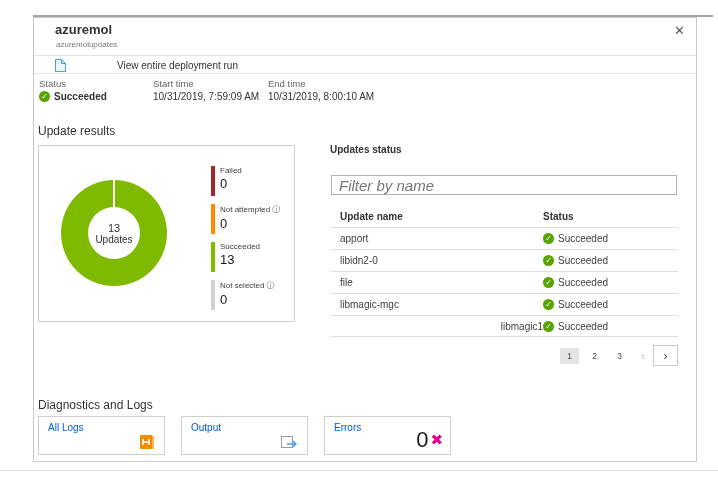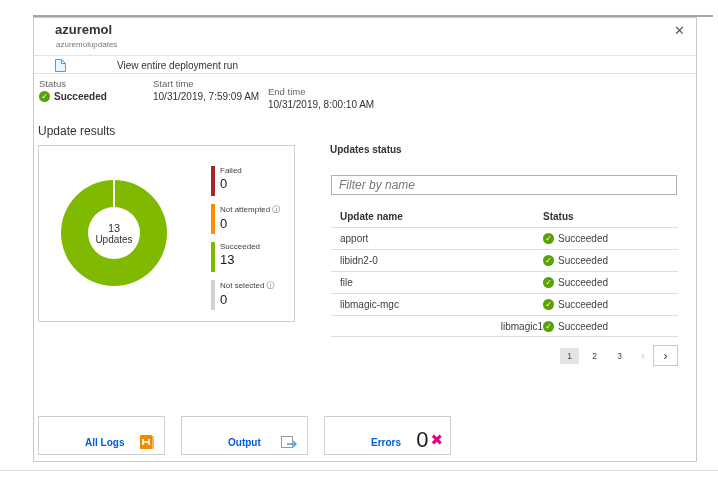--- a/index.html
+++ b/index.html
@@ -22,21 +22,21 @@
   .div1 { top:37px; } .div2 { top:55px; }
 
   
   .toolbar-link { position:absolute; left:21px; top:39px; height:16px; display:flex; align-items:center; cursor:pointer; }
   .doc-icon { width:11px; height:13px; margin-right:7px; }
   .toolbar-label { font-size:10px; color:#333;margin-left:44px; }
 
   
   .strip-label { position:absolute; top:60px; font-size:9.5px; color:#666; }
   .strip-value { position:absolute; top:73px; font-size:10px; color:#333; }
-  .col1 { left:5px; } .col2 { left:119px; } .col3 { left:234px;margin-top:8px; }
+  .col1 { left:5px; } .col2 { left:119px; } .col3 { left:234px; }
   .status-value { font-weight:bold; display:flex; align-items:center; }
   .check-circle { display:inline-flex; width:11px; height:11px; border-radius:50%;
     background:#57a300; color:#fff; font-size:8px; line-height:11px;
     align-items:center; justify-content:center; margin-right:4px; flex:0 0 auto; }
 
   .section-heading { position:absolute; font-size:12px; color:#333; }
   .h-update-results { left:4px; top:106px; }
   .h-diagnostics { left:4px; top:380px; }
   .h-updates-status { left:296px; top:126px; font-size:10px; font-weight:bold; }
 
@@ -56,21 +56,21 @@
   .li0 { top:0; } .li1 { top:38px; } .li2 { top:76px; } .li3 { top:114px; }
   .legend-bar { width:4px; height:30px; margin-right:5px; flex:0 0 auto; }
   .bar-failed { background:#a4262c; } .bar-notattempted { background:#ff8c00; }
   .bar-succeeded { background:#7fba00; } .bar-notselected { background:#d2d2d2; }
   .legend-label { font-size:8px; color:#404040; white-space:nowrap; }
   .legend-info { font-size:8px; color:#666; margin-left:2px; cursor:pointer; }
   .legend-value { font-size:13px; color:#1a1a1a; margin-top:1px; }
 
   
   .filter-input { position:absolute; left:297px; top:157px; width:346px; height:20px;
-    border:1px solid #b3b3b3; font-size:12px; font-style:italic; color:#666;
+    border:1px solid #b3b3b3; font-size:15px; font-style:italic; color:#666;
     padding:0 7px; font-family:inherit; background:#fff; }
   .filter-input::placeholder { color:#777; font-style:italic; }
 
   .table { position:absolute; left:297px; top:188px; width:347px; font-size:10px; }
   .thead { display:flex; height:21px; align-items:center; font-weight:bold; color:#333; }
   .trow { display:flex; height:22px; align-items:center; border-top:1px solid #dedede; color:#404040; }
   .trow:last-of-type { border-bottom:1px solid #dedede;text-align:right; }
   .cname { width:212px; padding-left:9px; }
   .cstatus { display:flex; align-items:center; }
 
@@ -80,21 +80,21 @@
     font-size:8.5px; color:#444; margin-right:6px; cursor:pointer; }
   .page-current { background:#e4e4e4; }
   .page-prev { font-size:12px; color:#cccccc; margin:0 8px 0 6px; }
   .page-next { width:25px; height:21px; border:1px solid #c8c8c8; background:#fff; display:inline-flex;
     align-items:center; justify-content:center; font-size:12px; color:#444; cursor:pointer; }
 
   
   .cards { position:absolute; left:4px; top:398px; display:flex; }
   .diag-card { position:relative; width:127px; height:39px; border:1px solid #cfcfcf; background:#fff;
     margin-right:16px; cursor:pointer; }
-  .card-label { position:absolute; left:9px; top:20px; font-size:10px; font-weight:bold; color:#015cda;margin-left:37px; }
+  .card-label { position:absolute; left:9px; top:5px; font-size:10px; font-weight:normal; color:#015cda; }
   .card-icon { position:absolute; right:9px; bottom:4px; }
   .errors-count-row { position:absolute; right:7px; bottom:1px; display:flex; align-items:center; }
   .errors-count { font-size:22px; font-weight:300; color:#1a1a1a; margin-right:2px; }
   .errors-x { font-size:15px; font-weight:bold; color:#e3008c; }
 </style>
 </head>
 <body>
 
 <div class="canvas">
   <div class="top-accent"></div>
@@ -216,20 +216,21 @@
     </div>
 
     <div class="pagination">
       <span class="page-num page-current">1</span>
       <span class="page-num">2</span>
       <span class="page-num">3</span>
       <span class="page-prev">‹</span>
       <button class="page-next">›</button>
     </div>
 
+    <div class="section-heading h-diagnostics">Diagnostics and Logs</div>
     <div class="cards">
 
       <div class="diag-card">
         <span class="card-label">All Logs</span>
         <svg class="card-icon" width="16" height="16" viewBox="0 0 16 16">
           <rect x="1" y="1" width="12" height="14" rx="1" fill="#f08c00"></rect>
           <rect x="13" y="2" width="2" height="13" fill="#f5b35c"></rect>
           <path d="M4,5 v6 M10,5 v6 M4,8 h6" stroke="#ffffff" stroke-width="1.6" fill="none"></path>
         </svg>
       </div>

